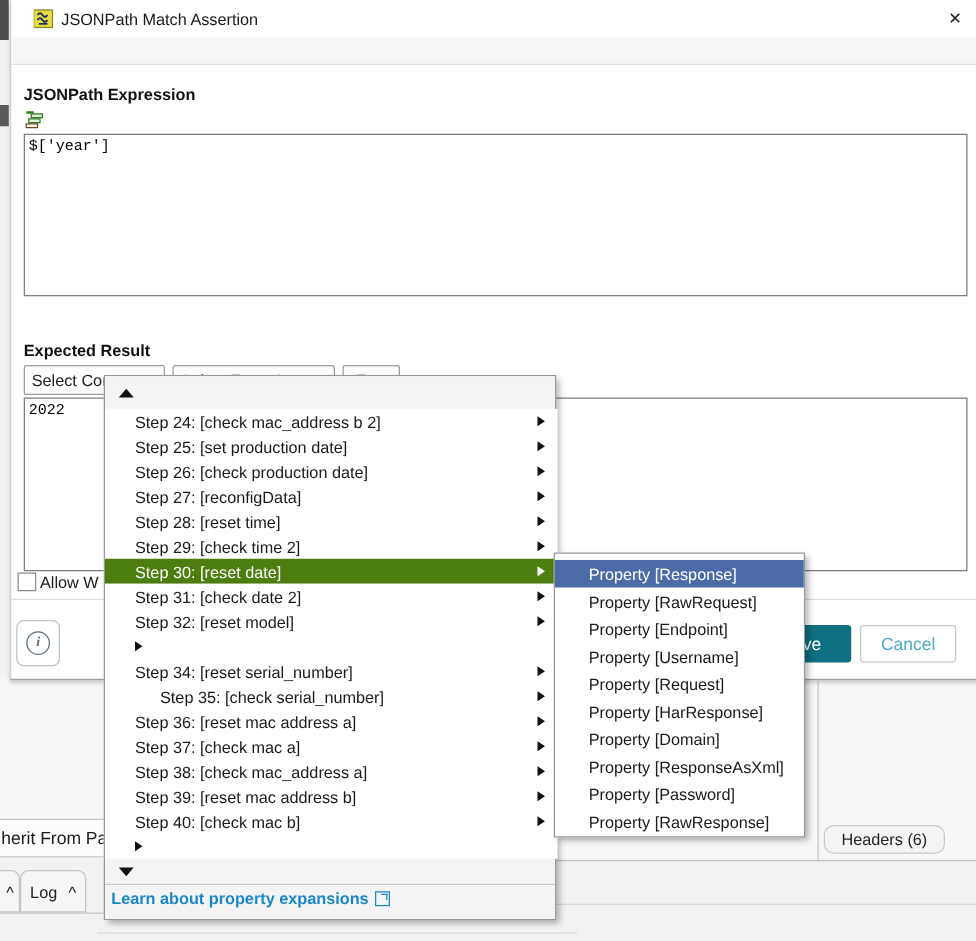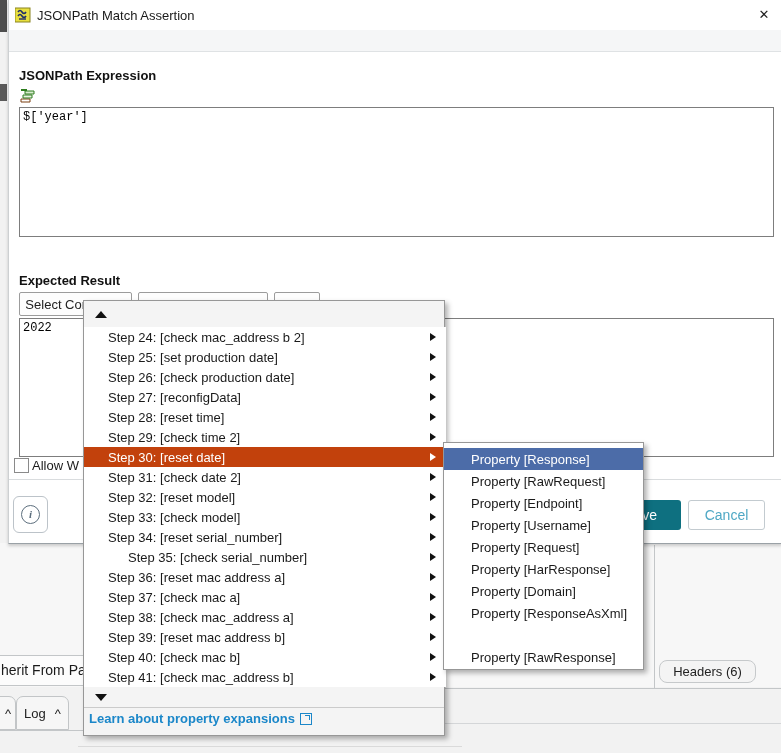--- a/index.html
+++ b/index.html
@@ -5,21 +5,21 @@
   html,body{margin:0;padding:0;}
   body{font-family:"Liberation Sans",sans-serif;background:#e9e9e9;}
   #page{position:relative;width:781px;height:753px;background:#f2f2f2;overflow:hidden;
         font-size:13px;color:#1a1a1a;}
   .abs{position:absolute;}
 
   
   #dialog{left:8px;top:0;width:773px;height:543px;background:#ffffff;
           border-left:1px solid #cdd0d2;border-bottom:1px solid #9aa1a6;
           box-shadow:0 2px 3px rgba(0,0,0,.18);z-index:1;}
-  #titlebar{left:0;top:0;right:0;height:30px;background:#fff;}
+  #titlebar{left:12px;top:0;right:0;height:30px;background:#fff;}
   #title-text{left:28px;top:8px;font-size:13px;}
   #close-btn{right:9px;top:6px;width:18px;height:18px;text-align:center;line-height:18px;
              font-size:13px;color:#222;cursor:pointer;}
   #toolband{left:0;top:30px;right:0;height:21px;background:#f5f6f7;border-bottom:1px solid #dfe2e4;}
   .section-label{font-weight:bold;font-size:13px;color:#111;}
   .ta{background:#fff;border:1px solid #7d7d7d;font-family:"Liberation Mono",monospace;
       font-size:12px;color:#000;padding:2px 3px;white-space:pre;overflow:hidden;}
   .btn{background:#fdfdfd;border:1px solid #9c9c9c;border-radius:2px;height:24px;
        display:flex;align-items:center;justify-content:center;font-size:13px;color:#222;
        box-sizing:border-box;}
@@ -41,21 +41,21 @@
   #step-menu{left:83px;top:300px;width:362px;height:436px;background:#fff;border:1px solid #979797;
              box-shadow:3px 3px 5px rgba(0,0,0,.3);z-index:10;box-sizing:border-box;}
   .scroll-row{position:absolute;left:0;right:0;background:#f4f4f4;display:flex;align-items:center;padding-left:11px;box-sizing:border-box;}
   .tri-up{width:0;height:0;border-left:6px solid transparent;border-right:6px solid transparent;border-bottom:7px solid #111;}
   .tri-down{width:0;height:0;border-left:6px solid transparent;border-right:6px solid transparent;border-top:7px solid #111;}
   .menu-item{position:absolute;left:0;width:362px;height:20px;display:flex;align-items:center;
              box-sizing:border-box;padding-left:24px;padding-right:10px;font-size:13px;background:#fff;cursor:default;}
   .menu-item .mi-label{flex:1;white-space:nowrap;overflow:hidden;}
   .mi-arrow{width:0;height:0;border-top:4px solid transparent;border-bottom:4px solid transparent;
             border-left:6px solid #111;}
-  .menu-item.selected{background:#c2410c;color:#fff;}
+  .menu-item.selected{background:#4d7c0f;color:#fff;}
   .menu-item.selected .mi-arrow{border-left-color:#fff;}
   #menu-bottom{position:absolute;left:0;right:0;bottom:0;background:#f4f4f4;}
   #menu-sep{position:absolute;left:0;right:0;height:1px;background:#cbcbcb;}
   #menu-link-row{position:absolute;left:5px;font-size:13px;font-weight:bold;color:#1b87c9;cursor:pointer;display:flex;align-items:center;gap:5px;}
   .ext-icon{display:inline-block;width:10px;height:10px;border:1px solid #1b87c9;position:relative;}
   .ext-icon:after{content:"";position:absolute;right:1px;top:1px;width:4px;height:4px;
                   border-top:1px solid #1b87c9;border-right:1px solid #1b87c9;}
 
   
   #prop-menu{left:443px;top:442px;width:201px;height:228px;background:#fff;border:1px solid #979797;
@@ -193,21 +193,20 @@
         </div>
         <div class="menu-item" style="top: 166px;">
           <span class="mi-label">Step 31: [check date 2]</span>
           <span class="mi-arrow"></span>
         </div>
         <div class="menu-item" style="top: 186px;">
           <span class="mi-label">Step 32: [reset model]</span>
           <span class="mi-arrow"></span>
         </div>
         <div class="menu-item" style="top: 206px;">
-          <span class="mi-label">Step 33: [check model]</span>
           <span class="mi-arrow"></span>
         </div>
         <div class="menu-item" style="top: 226px;">
           <span class="mi-label">Step 34: [reset serial_number]</span>
           <span class="mi-arrow"></span>
         </div>
         <div class="menu-item" style="top: 246px; padding-left: 44px;">
           <span class="mi-label">Step 35: [check serial_number]</span>
           <span class="mi-arrow"></span>
         </div>
@@ -225,21 +224,20 @@
         </div>
         <div class="menu-item" style="top: 326px;">
           <span class="mi-label">Step 39: [reset mac address b]</span>
           <span class="mi-arrow"></span>
         </div>
         <div class="menu-item" style="top: 346px;">
           <span class="mi-label">Step 40: [check mac b]</span>
           <span class="mi-arrow"></span>
         </div>
         <div class="menu-item" style="top: 366px;">
-          <span class="mi-label">Step 41: [check mac_address b]</span>
           <span class="mi-arrow"></span>
         </div>
       </div>
     <div class="scroll-row" style="top:386px;height:20px;">
       <span class="tri-down"></span>
     </div>
     <div id="menu-sep" style="top:406px;"></div>
     <div id="menu-bottom" style="top:407px;height:27px;"></div>
     <div id="menu-link-row" style="top:410px;">
       <span>Learn about property expansions</span>
@@ -265,18 +263,21 @@
       </div>
       <div class="sub-item" style="top: 115px;">
         <span>Property [HarResponse]</span>
       </div>
       <div class="sub-item" style="top: 137px;">
         <span>Property [Domain]</span>
       </div>
       <div class="sub-item" style="top: 159px;">
         <span>Property [ResponseAsXml]</span>
       </div>
+      <div class="sub-item" style="top: 181px;">
+        <span>Property [Password]</span>
+      </div>
       <div class="sub-item" style="top: 203px;">
         <span>Property [RawResponse]</span>
       </div>
     </div>
 
 </div>
 
 </body></html>

